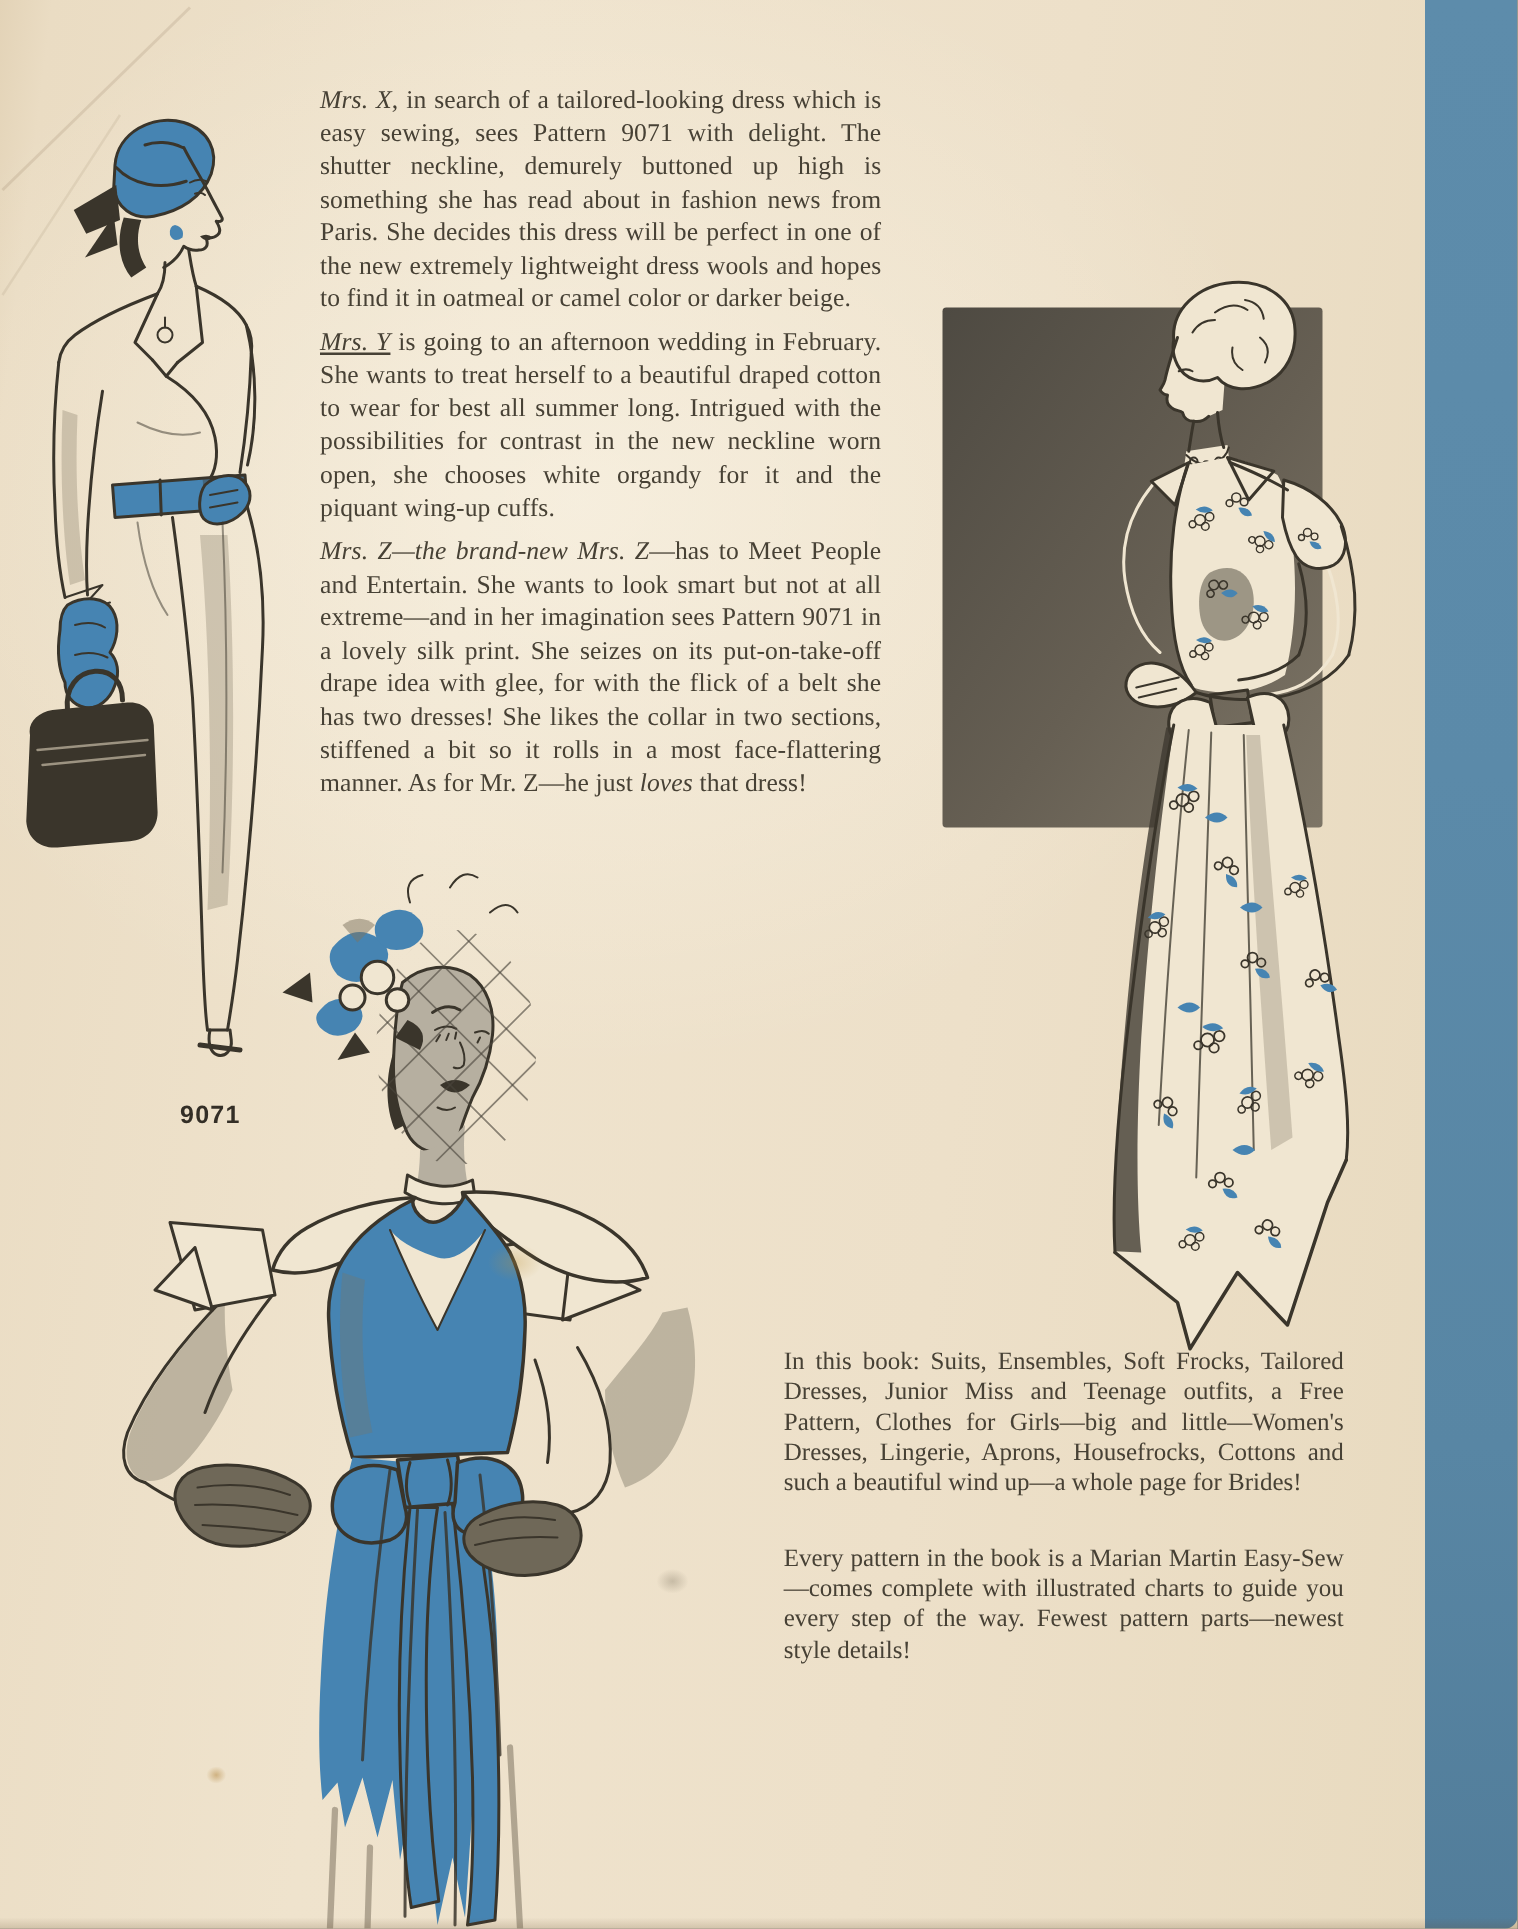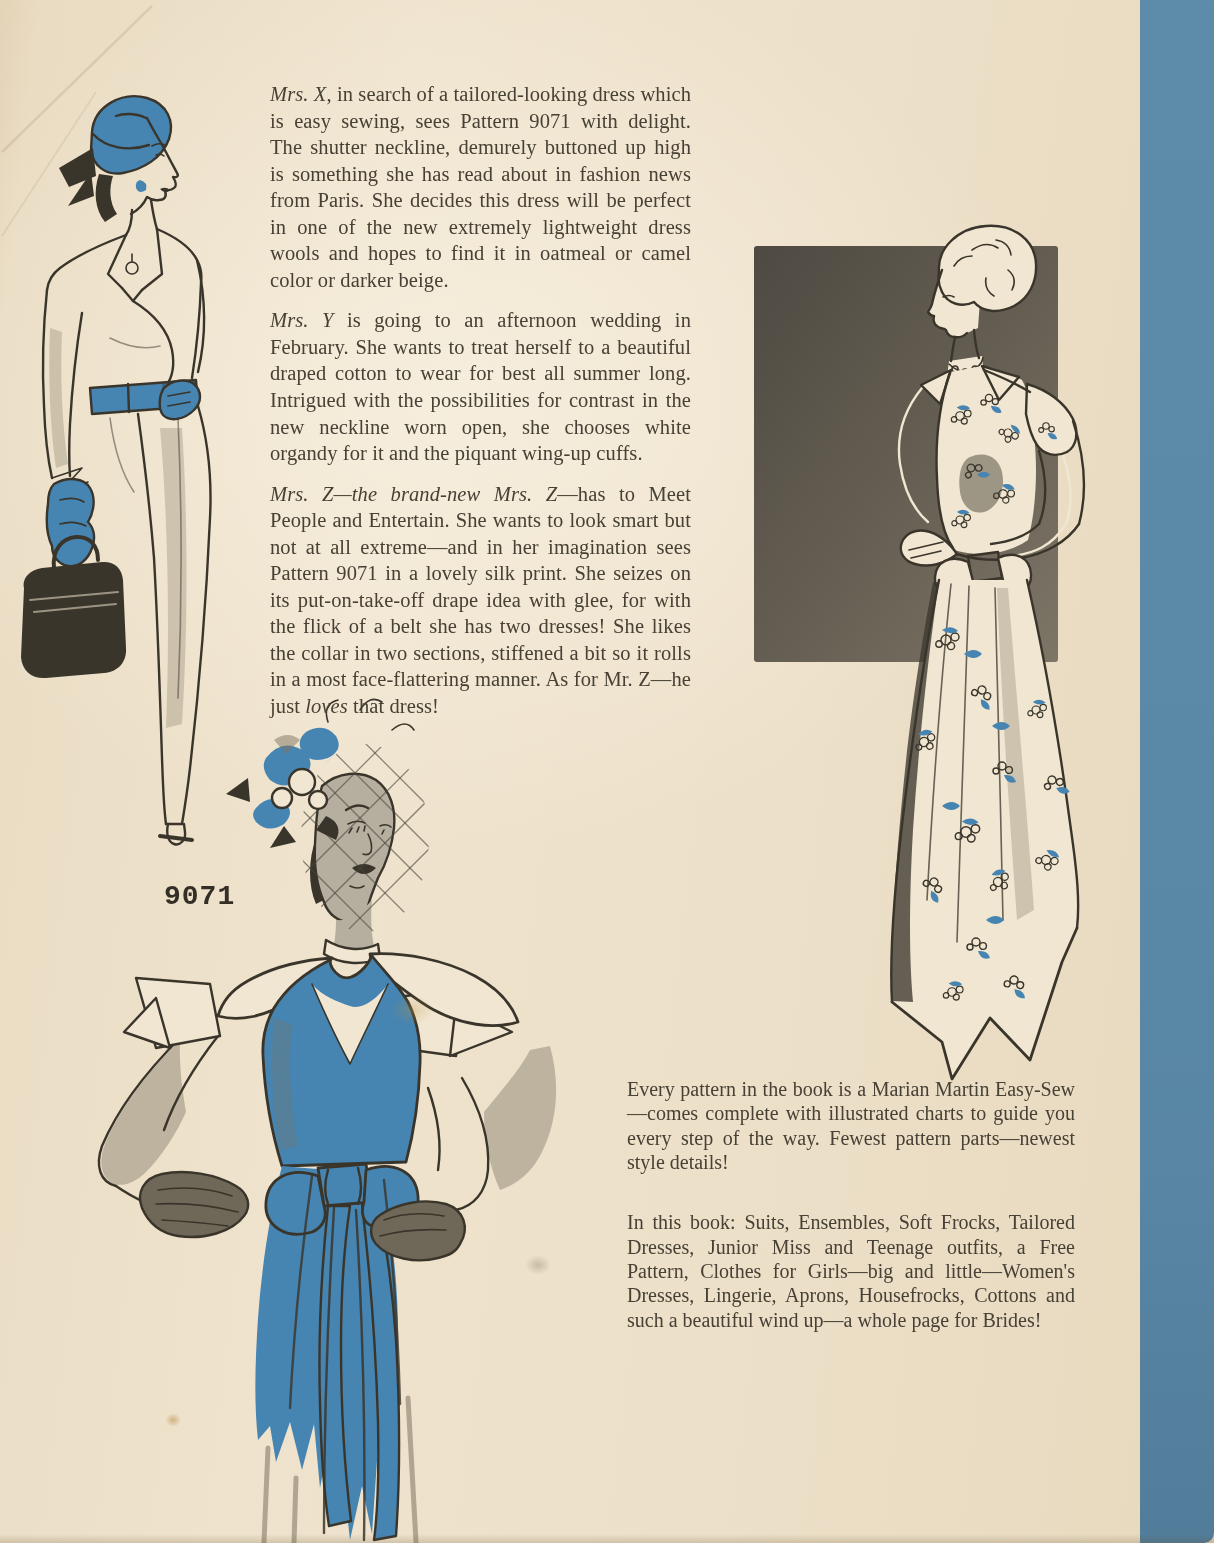--- a/index.html
+++ b/index.html
@@ -11,28 +11,28 @@
     font-family:"Liberation Serif","DejaVu Serif",serif;color:#474135;
   }
   .page::after{content:"";position:absolute;left:0;right:0;bottom:0;height:9px;
     background:linear-gradient(to top,rgba(96,74,42,.20),rgba(96,74,42,0));pointer-events:none;z-index:5}
   .band{position:absolute;top:0;right:0;width:74px;height:100%;z-index:1;
     background:linear-gradient(180deg,var(--band-blue,#5d8cab) 0%,#5b8aa9 40%,#5886a4 75%,#527d9a 100%);
     border-radius:0 0 10px 0;}
   .creases{position:absolute;left:0;top:0;z-index:0}
   .col1{position:absolute;left:256px;top:67px;width:449px;font-size:20.5px;line-height:26.55px;
     text-align:justify;letter-spacing:.1px;z-index:2}
-  .col1 p{margin:14px}
+  .col1 p{margin:0}
   .col1 p + p{margin-top:8px}
   .col2{position:absolute;left:627px;top:1077px;width:448px;font-size:20px;line-height:24.35px;
     text-align:justify;z-index:2}
   .col2 p{margin:0}
   .col2 p + p{margin-top:36px}
-  .pattern-label{position:absolute;left:164px;top:881px;z-index:3;
-    font-family:Liberation Mono, monospace;font-weight:bold;font-size:28px;
+  .pattern-label{position:absolute;left:144px;top:881px;z-index:3;
+    font-family:Liberation Sans, sans-serif;font-weight:bold;font-size:20px;
     letter-spacing:1px;color:#332e26}
   .fig{position:absolute;z-index:1}
   .fig1{left:10px;top:88px;width:232px;height:760px}
   .fig2{left:746px;top:220px;width:372px;height:884px}
   .fig3{left:60px;top:688px;width:600px;height:855px}
   .stain{position:absolute;border-radius:50%;pointer-events:none;z-index:2}
   .stain.a{left:390px;top:995px;width:44px;height:30px;background:radial-gradient(ellipse,rgba(190,148,62,.30),rgba(190,148,62,0) 70%)}
   .stain.b{left:165px;top:1413px;width:16px;height:14px;background:radial-gradient(ellipse,rgba(170,120,40,.45),rgba(170,120,40,0) 70%)}
   .stain.c{left:525px;top:1255px;width:26px;height:20px;background:radial-gradient(ellipse,rgba(110,100,80,.30),rgba(110,100,80,0) 70%)}
   
@@ -311,28 +311,28 @@
 
       <path class="glove" d="M82,520 C76,504 84,490 102,486 C126,481 156,486 176,498 C188,505 192,518 184,528 C172,544 144,552 118,548 C100,545 88,534 82,520 Z"></path>
       <path class="thin" d="M98,502 Q138,496 172,508 M96,516 Q138,514 178,524 M102,532 Q138,534 168,538"></path>
       <path class="glove" d="M400,556 C410,540 404,522 386,516 C364,510 338,515 320,527 C310,534 308,546 316,556 C328,570 356,576 378,570 C390,567 396,564 400,556 Z"></path>
       <path class="thin" d="M384,528 Q350,522 324,532 M386,542 Q350,540 320,548"></path>
     </g>
   </svg>
 
   <div class="col1">
     <p><span style="font-style: italic;">Mrs. X</span><span>, in search of a tailored-looking dress which is easy sewing, sees Pattern 9071 with delight. The shutter neckline, demurely buttoned up high is something she has read about in fashion news from Paris. She decides this dress will be perfect in one of the new extremely lightweight dress wools and hopes to find it in oatmeal or camel color or darker beige.</span></p>
-    <p><span style="font-style: italic;">Mrs. Y</span><span> is going to an afternoon wedding in February. She wants to treat herself to a beautiful draped cotton to wear for best all summer long. Intrigued with the possibilities for contrast in the new neckline worn open, she chooses white organdy for it and the piquant wing-up cuffs.</span></p>
+    <p><span style="font-style: italic; text-decoration: underline;">Mrs. Y</span><span> is going to an afternoon wedding in February. She wants to treat herself to a beautiful draped cotton to wear for best all summer long. Intrigued with the possibilities for contrast in the new neckline worn open, she chooses white organdy for it and the piquant wing-up cuffs.</span></p>
     <p><span style="font-style: italic;">Mrs. Z—the brand-new Mrs. Z</span><span>—has to Meet People and Entertain. She wants to look smart but not at all extreme—and in her imagination sees Pattern 9071 in a lovely silk print. She seizes on its put-on-take-off drape idea with glee, for with the flick of a belt she has two dresses! She likes the collar in two sections, stiffened a bit so it rolls in a most face-flattering manner. As for Mr. Z—he just </span><span style="font-style: italic;">loves</span><span> that dress!</span></p>
   </div>
 
   <div class="pattern-label">9071</div>
 
   <div class="col2">
+    <p>In this book: Suits, Ensembles, Soft Frocks, Tailored Dresses, Junior Miss and Teenage outfits, a Free Pattern, Clothes for Girls—big and little—Women's Dresses, Lingerie, Aprons, Housefrocks, Cottons and such a beautiful wind up—a whole page for Brides!</p>
     <p>Every pattern in the book is a Marian Martin Easy-Sew—comes complete with illustrated charts to guide you every step of the way. Fewest pattern parts—newest style details!</p>
-    <p>In this book: Suits, Ensembles, Soft Frocks, Tailored Dresses, Junior Miss and Teenage outfits, a Free Pattern, Clothes for Girls—big and little—Women's Dresses, Lingerie, Aprons, Housefrocks, Cottons and such a beautiful wind up—a whole page for Brides!</p>
   </div>
 
   <div class="stain a"></div>
   <div class="stain b"></div>
   <div class="stain c"></div>
 
 </div>
 
 </body></html>

